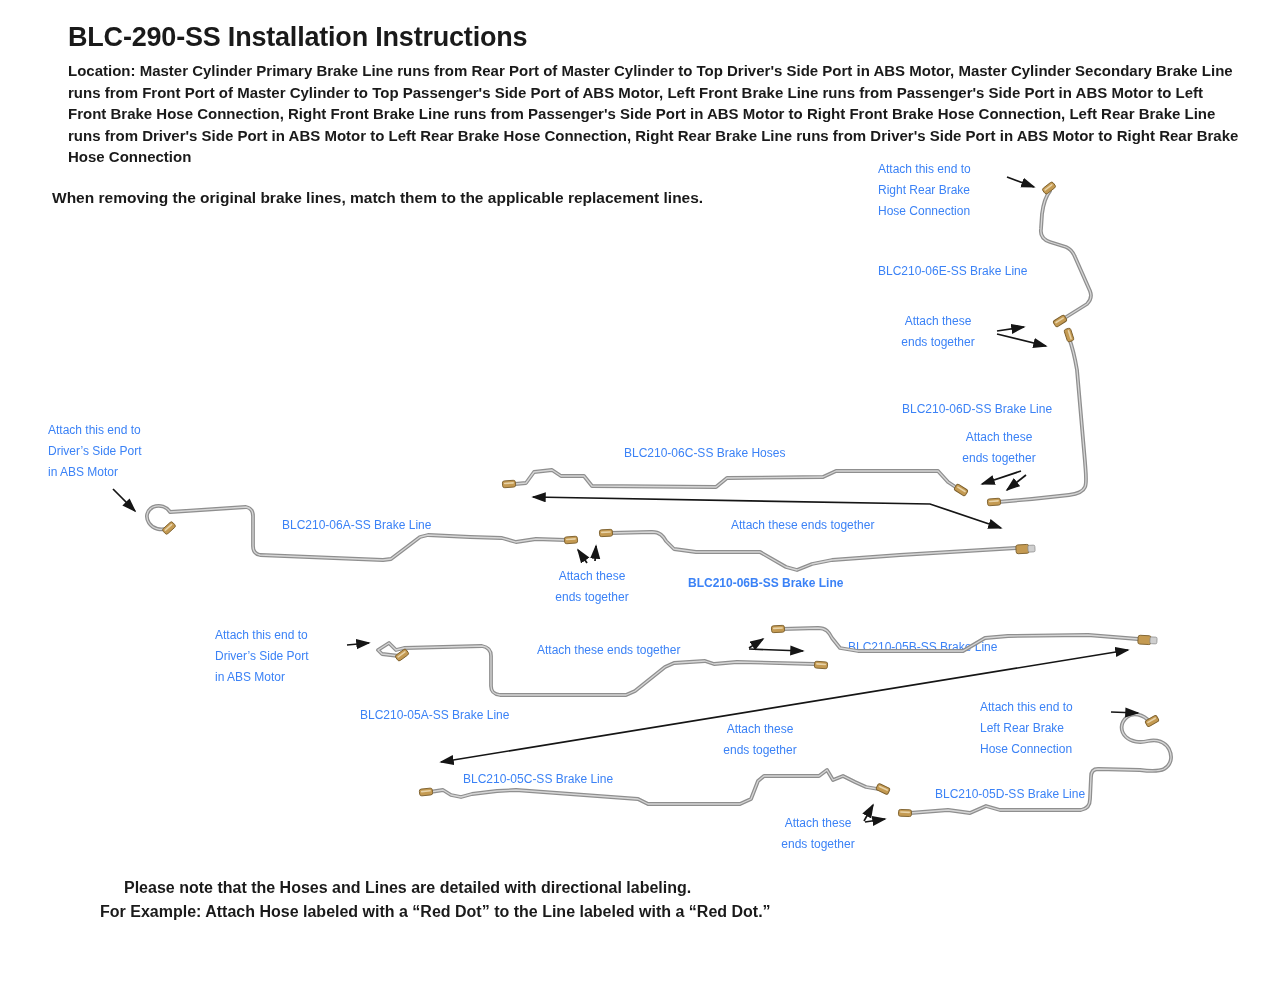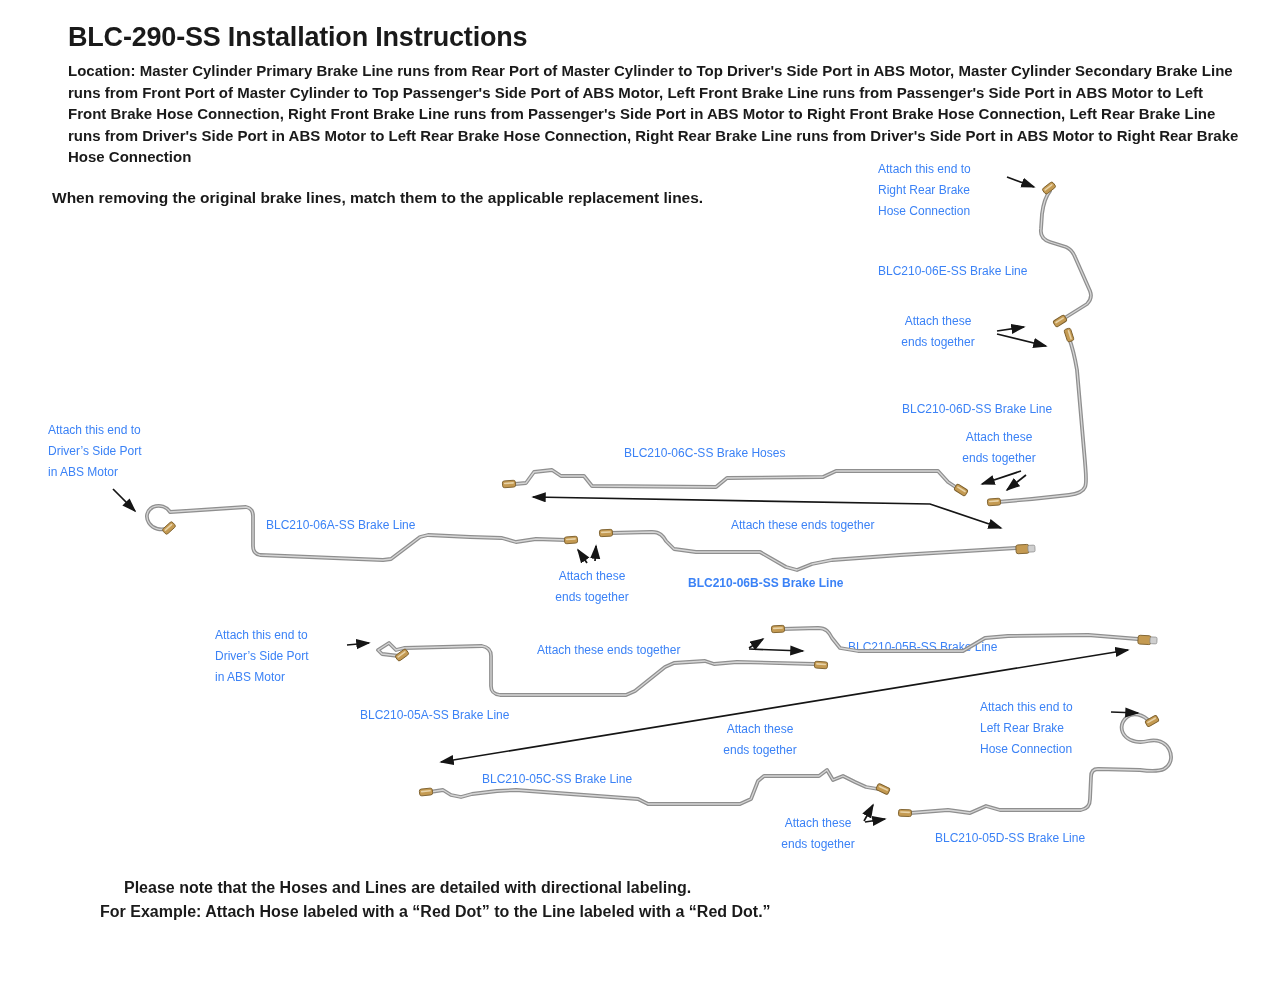--- a/index.html
+++ b/index.html
@@ -34,39 +34,39 @@
 <div class="abs lbl ctr" style="left:884px;top:311px;width:108px;">Attach these
 ends together</div>
 <div class="abs lbl" style="left:855px;top:399px;margin-left:47px;">BLC210-06D-SS Brake Line</div>
 <div class="abs lbl ctr" style="left:944px;top:427px;width:110px;">Attach these
 ends together</div>
 <div class="abs lbl" style="left:624px;top:443px;">BLC210-06C-SS Brake Hoses</div>
 <div class="abs lbl" style="left:731px;top:515px;">Attach these ends together</div>
 <div class="abs lbl" style="left:48px;top:420px;">Attach this end to
 Driver’s Side Port
 in ABS Motor</div>
-<div class="abs lbl" style="left:266px;top:515px;">BLC210-06A-SS Brake Line</div>
+<div class="abs lbl" style="left:282px;top:515px;">BLC210-06A-SS Brake Line</div>
 <div class="abs lbl ctr" style="left:538px;top:566px;width:108px;">Attach these
 ends together</div>
 <div class="abs lbl" style="left:688px;top:573px;font-weight:bold;">BLC210-06B-SS Brake Line</div>
 <div class="abs lbl" style="left:848px;top:610px;margin-top:27px;">BLC210-05B-SS Brake Line</div>
 <div class="abs lbl" style="left:215px;top:625px;">Attach this end to
 Driver’s Side Port
 in ABS Motor</div>
 <div class="abs lbl" style="left:537px;top:640px;">Attach these ends together</div>
 <div class="abs lbl" style="left:360px;top:705px;">BLC210-05A-SS Brake Line</div>
 <div class="abs lbl ctr" style="left:706px;top:719px;width:108px;">Attach these
 ends together</div>
 <div class="abs lbl" style="left:980px;top:697px;">Attach this end to
 Left Rear Brake
 Hose Connection</div>
-<div class="abs lbl" style="left:482px;top:769px;">BLC210-05C-SS Brake Line</div>
+<div class="abs lbl" style="left:463px;top:769px;">BLC210-05C-SS Brake Line</div>
 <div class="abs lbl ctr" style="left:764px;top:813px;width:108px;">Attach these
 ends together</div>
-<div class="abs lbl" style="left:935px;top:828px;">BLC210-05D-SS Brake Line</div>
+<div class="abs lbl" style="left:935px;top:784px;">BLC210-05D-SS Brake Line</div>
 
 <div class="abs footer" style="left:100px;top:876px;margin-left:24px;">Please note that the Hoses and Lines are detailed with directional labeling.</div>
 <div class="abs footer" style="left:100px;top:900px;">For Example: Attach Hose labeled with a “Red Dot” to the Line labeled with a “Red Dot.”</div>
 
 <svg width="1280" height="989" viewBox="0 0 1280 989">
   <defs>
     <marker id="ah" markerWidth="9" markerHeight="7" refX="7.5" refY="3" orient="auto-start-reverse" markerUnits="strokeWidth">
       <path d="M0,0 L8.5,3 L0,6 z" fill="#151515"></path>
     </marker>
   </defs>

